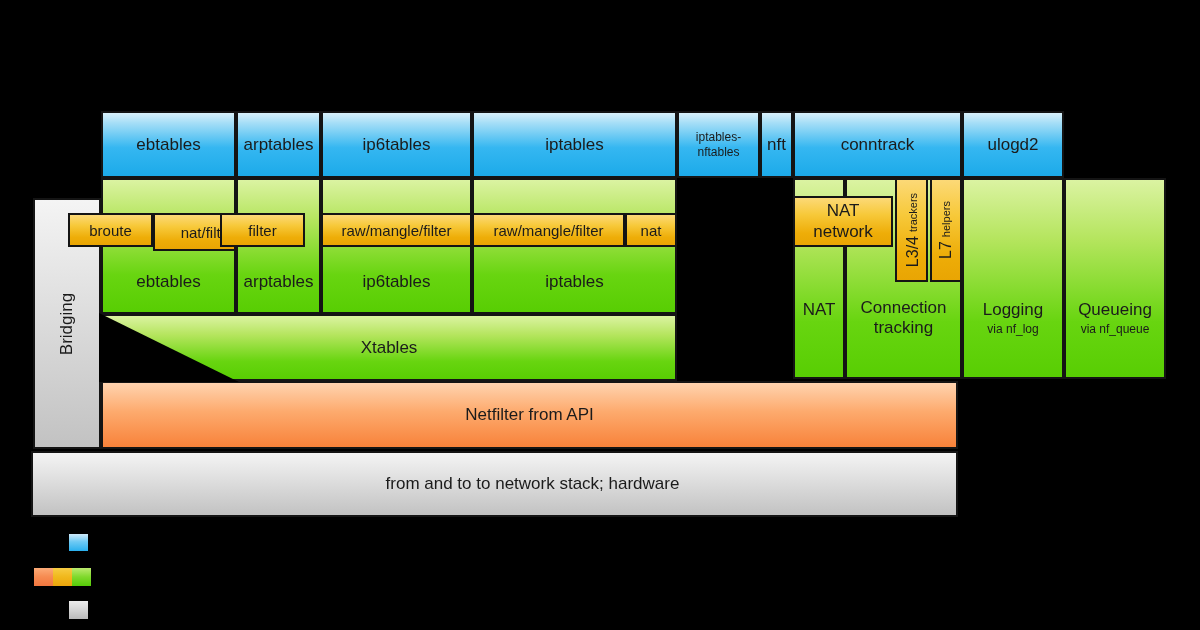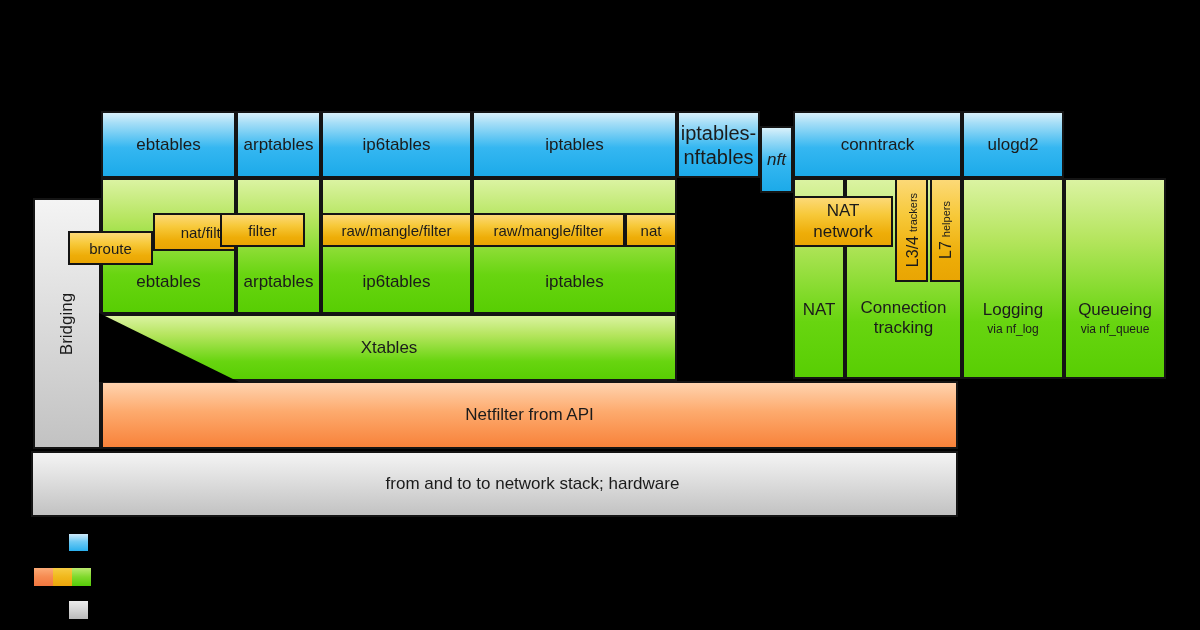--- a/index.html
+++ b/index.html
@@ -43,24 +43,24 @@
     </div>
   <div class="box box-blue center fs-main" style="left:236px;top:111px;width:85px;height:67px;">
       <span>arptables</span>
     </div>
   <div class="box box-blue center fs-main" style="left:321px;top:111px;width:151px;height:67px;">
       <span>ip6tables</span>
     </div>
   <div class="box box-blue center fs-main" style="left:472px;top:111px;width:205px;height:67px;">
       <span>iptables</span>
     </div>
-  <div class="box box-blue center two-line" style="left:677px;top:111px;width:83px;height:67px;font-size:20px;">
+  <div class="box box-blue center two-line" style="left:677px;top:111px;width:83px;height:67px;font-size:12px;">
       <span>iptables-nftables</span>
     </div>
-  <div class="box box-blue center fs-main" style="left:760px;top:126px;width:33px;height:67px;font-style:italic;">
+  <div class="box box-blue center fs-main" style="left:760px;top:111px;width:33px;height:67px;">
       <span>nft</span>
     </div>
   <div class="box box-blue center fs-main" style="left:793px;top:111px;width:169px;height:67px;">
       <span>conntrack</span>
     </div>
   <div class="box box-blue center fs-main" style="left:962px;top:111px;width:102px;height:67px;">
       <span>ulogd2</span>
     </div>
 
   <div class="box box-green" style="left:101px;top:178px;width:135px;height:136px;z-index:1;">
@@ -87,21 +87,21 @@
   </div>
   <div class="box box-green" style="left:1064px;top:178px;width:102px;height:201px;z-index:1;">
     <div class="lbl fs-main" style="top:120px;">Queueing</div>
     <div class="lbl fs-sub" style="top:143px;">via nf_queue</div>
   </div>
 
   <div class="box box-gray" style="left:33px;top:198px;width:68px;height:251px;z-index:2;">
     <div class="vwrap rot fs-main" style="width:251px;height:64px;">Bridging</div>
   </div>
 
-  <div class="box box-gold center fs-strip" style="left:68px;top:213px;width:85px;height:34px;z-index:3;margin-top:18px;">
+  <div class="box box-gold center fs-strip" style="left:68px;top:213px;width:85px;height:34px;z-index:3;">
       <span>broute</span>
     </div>
   <div class="box box-gold center fs-strip" style="left:153px;top:213px;width:83px;height:38px;z-index:3;justify-content:flex-end;">
       <span>nat/filter</span>
     </div>
   <div class="box box-gold center fs-strip" style="left:220px;top:213px;width:85px;height:34px;z-index:3;">
       <span>filter</span>
     </div>
   <div class="box box-gold center fs-strip" style="left:321px;top:213px;width:151px;height:34px;z-index:3;">
       <span>raw/mangle/filter</span>

